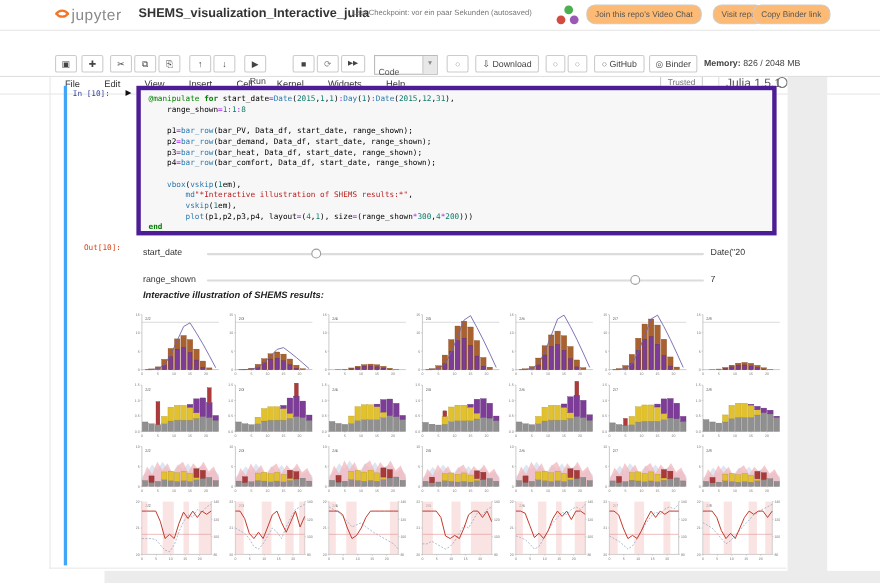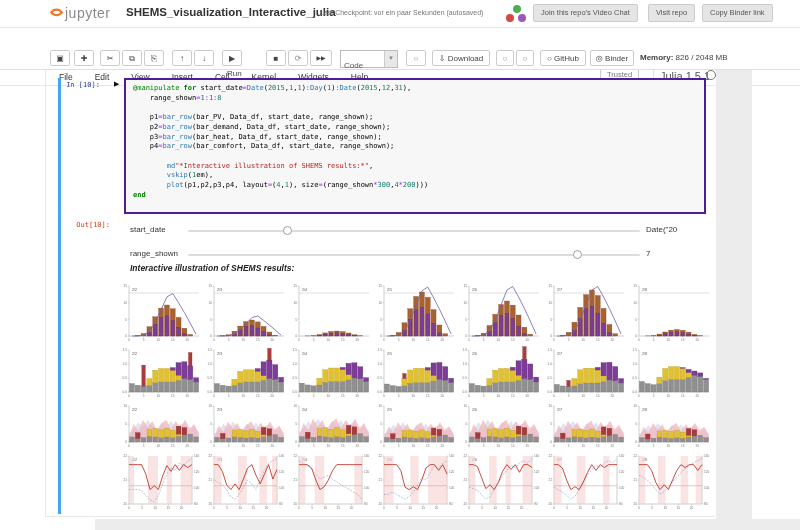--- a/index.html
+++ b/index.html
@@ -6,21 +6,21 @@
   .stage{position:relative;width:800px;height:530px;background:#fff;overflow:hidden;
          font-family:"Liberation Sans",sans-serif;color:#333;}
   
   .hdr{position:absolute;left:0;top:0;width:800px;height:27px;background:#fff;border-bottom:1px solid #e7e7e7;}
   .logo{position:absolute;left:48px;top:4px;display:flex;align-items:flex-end;}
   .logo-txt{font-size:14px;color:#8a8a8a;letter-spacing:.5px;}
   .nbtitle{position:absolute;left:126px;top:6px;font-size:11.5px;color:#333;font-weight:bold;}
   .chkpt{position:absolute;left:320px;top:9px;font-size:7px;color:#777;}
   .dots{position:absolute;left:505px;top:4px;width:24px;height:20px;}
   .dot{position:absolute;border-radius:50%;width:8px;height:8px;}
-  .hbtn{position:absolute;top:4px;height:16px;background:#e5e5e5;border:1px solid #ccc;border-radius:2px;
+  .hbtn{position:absolute;top:4px;height:16px;background:#fdba74;border:1px solid #ccc;border-radius:8px;
         font-size:7.5px;color:#555;padding:0 7px;line-height:15px;}
   
   .menubar{position:absolute;left:0;top:28px;width:800px;height:19px;background:#fff;border-bottom:1px solid #e7e7e7;margin-top:38px;}
   .mitem{display:inline-block;margin-left:0;padding:3px 11px;font-size:8.5px;color:#333;}
   .trusted{position:absolute;left:600px;top:2px;border:1px solid #ccc;border-radius:2px;font-size:7.5px;color:#777;padding:1px 6px;}
   .kdiv{position:absolute;left:652px;top:1px;color:#ddd;font-size:11px;}
   .kname{position:absolute;left:660px;top:4px;font-size:11px;color:#555;}
   .kcirc{position:absolute;left:706px;top:4px;width:8px;height:8px;border:1.4px solid #757575;border-radius:50%;}
   
   .toolbar{position:absolute;left:0;top:47px;width:800px;height:22px;background:#fff;border-bottom:1px solid #e0e0e0;}
@@ -31,21 +31,21 @@
   .tsel .arr{position:absolute;right:0;top:0;width:12px;height:100%;background:#e8e8e8;border-left:1px solid #ccc;
         font-size:6px;color:#888;text-align:center;line-height:14px;}
   .mem{position:absolute;left:640px;top:6px;font-size:8px;color:#444;}
   
   .sheet-l{position:absolute;left:45px;top:70px;width:1px;height:447px;background:#e8e8e8;}
   .sheet-b{position:absolute;left:45px;top:516px;width:670px;height:1px;background:#e8e8e8;}
   .selbar{position:absolute;left:58px;top:78px;width:3px;height:436px;background:#42a5f5;}
   .prompt-in{position:absolute;left:56px;top:81px;width:54px;text-align:center;font-family:"DejaVu Sans Mono",monospace;
         font-size:7px;color:#303f9f;}
   .runmark{position:absolute;left:114px;top:80px;font-size:7px;color:#111;}
-  .codebox{position:absolute;left:124px;top:78px;width:582px;height:136px;background:#f7f7f7;border:2px solid #4c1d95;
+  .codebox{position:absolute;left:124px;top:78px;width:582px;height:136px;background:#f7f7f7;border:4px solid #4c1d95;
         box-sizing:border-box;padding:4px 7px;overflow:hidden;}
   .cl{font-family:"DejaVu Sans Mono",monospace;font-size:7px;line-height:9.7px;white-space:pre;color:#000;}
   .tk-k{color:#008000;font-weight:bold;}
   .tk-m{color:#008000;}
   .tk-f{color:#2a7ab0;}
   .tk-n{color:#0e7c6b;}
   .tk-s{color:#ba2121;}
   .tk-o{color:#aa22ff;}
   .tk-p{color:#000;}
   .prompt-out{position:absolute;left:56px;top:221px;width:54px;text-align:right;font-family:"DejaVu Sans Mono",monospace;
@@ -77,21 +77,21 @@
     </div>
     <span class="nbtitle">SHEMS_visualization_Interactive_julia</span>
     <span class="chkpt">Last Checkpoint: vor ein paar Sekunden  (autosaved)</span>
     <div class="dots">
       <span class="dot" id="dot0" style="left: 8px; top: 1px; background: rgb(76, 175, 80);"></span>
       <span class="dot" id="dot1" style="left: 1px; top: 10px; background: rgb(209, 75, 66);"></span>
       <span class="dot" id="dot2" style="left: 13px; top: 10px; background: rgb(155, 89, 182);"></span>
     </div>
     <span class="hbtn" style="left:533px;">Join this repo's Video Chat</span>
     <span class="hbtn" style="left:648px;">Visit repo</span>
-    <span class="hbtn" style="left:702px;">Copy Binder link</span>
+    <span class="hbtn" style="left:684px;">Copy Binder link</span>
   </div>
 
   <div class="menubar">
     <div style="position:absolute;left:48px;top:0;"><span class="mitem">File</span><span class="mitem">Edit</span><span class="mitem">View</span><span class="mitem">Insert</span><span class="mitem">Cell</span><span class="mitem">Kernel</span><span class="mitem">Widgets</span><span class="mitem">Help</span></div>
     <span class="trusted">Trusted</span>
     <span class="kdiv">|</span>
     <span class="kname">Julia 1.5.1</span>
     <span class="kcirc"></span>
   </div>
 
@@ -129,20 +129,21 @@
   <div class="codebox">
       <div id="code">
         <div class="cl"><span class="tk-m">@manipulate </span><span class="tk-k">for</span><span class="tk-p"> start_date</span><span class="tk-o">=</span><span class="tk-f">Date</span><span class="tk-p">(</span><span class="tk-n">2015</span><span class="tk-p">,</span><span class="tk-n">1</span><span class="tk-p">,</span><span class="tk-n">1</span><span class="tk-p">)</span><span class="tk-o">:</span><span class="tk-f">Day</span><span class="tk-p">(</span><span class="tk-n">1</span><span class="tk-p">)</span><span class="tk-o">:</span><span class="tk-f">Date</span><span class="tk-p">(</span><span class="tk-n">2015</span><span class="tk-p">,</span><span class="tk-n">12</span><span class="tk-p">,</span><span class="tk-n">31</span><span class="tk-p">),</span></div>
         <div class="cl"><span class="tk-p">    range_shown</span><span class="tk-o">=</span><span class="tk-n">1</span><span class="tk-o">:</span><span class="tk-n">1</span><span class="tk-o">:</span><span class="tk-n">8</span></div>
         <div class="cl">&nbsp;</div>
         <div class="cl"><span class="tk-p">    p1</span><span class="tk-o">=</span><span class="tk-f">bar_row</span><span class="tk-p">(bar_PV, Data_df, start_date, range_shown);</span></div>
         <div class="cl"><span class="tk-p">    p2</span><span class="tk-o">=</span><span class="tk-f">bar_row</span><span class="tk-p">(bar_demand, Data_df, start_date, range_shown);</span></div>
         <div class="cl"><span class="tk-p">    p3</span><span class="tk-o">=</span><span class="tk-f">bar_row</span><span class="tk-p">(bar_heat, Data_df, start_date, range_shown);</span></div>
         <div class="cl"><span class="tk-p">    p4</span><span class="tk-o">=</span><span class="tk-f">bar_row</span><span class="tk-p">(bar_comfort, Data_df, start_date, range_shown);</span></div>
         <div class="cl">&nbsp;</div>
+        <div class="cl"><span class="tk-p">    </span><span class="tk-f">vbox</span><span class="tk-p">(</span><span class="tk-f">vskip</span><span class="tk-p">(</span><span class="tk-n">1</span><span class="tk-p">em),</span></div>
         <div class="cl"><span class="tk-p">        </span><span class="tk-f">md</span><span class="tk-s">"*Interactive illustration of SHEMS results:*"</span><span class="tk-p">,</span></div>
         <div class="cl"><span class="tk-p">        </span><span class="tk-f">vskip</span><span class="tk-p">(</span><span class="tk-n">1</span><span class="tk-p">em),</span></div>
         <div class="cl"><span class="tk-p">        </span><span class="tk-f">plot</span><span class="tk-p">(p1,p2,p3,p4, layout</span><span class="tk-o">=</span><span class="tk-p">(</span><span class="tk-n">4</span><span class="tk-p">,</span><span class="tk-n">1</span><span class="tk-p">), size</span><span class="tk-o">=</span><span class="tk-p">(range_shown</span><span class="tk-o">*</span><span class="tk-n">300</span><span class="tk-p">,</span><span class="tk-n">4</span><span class="tk-o">*</span><span class="tk-n">200</span><span class="tk-p">)))</span></div>
         <div class="cl"><span class="tk-k">end</span></div>
       </div>
     </div>
 
   <div class="prompt-out">Out[10]:</div>
 
   <div class="outbox">

